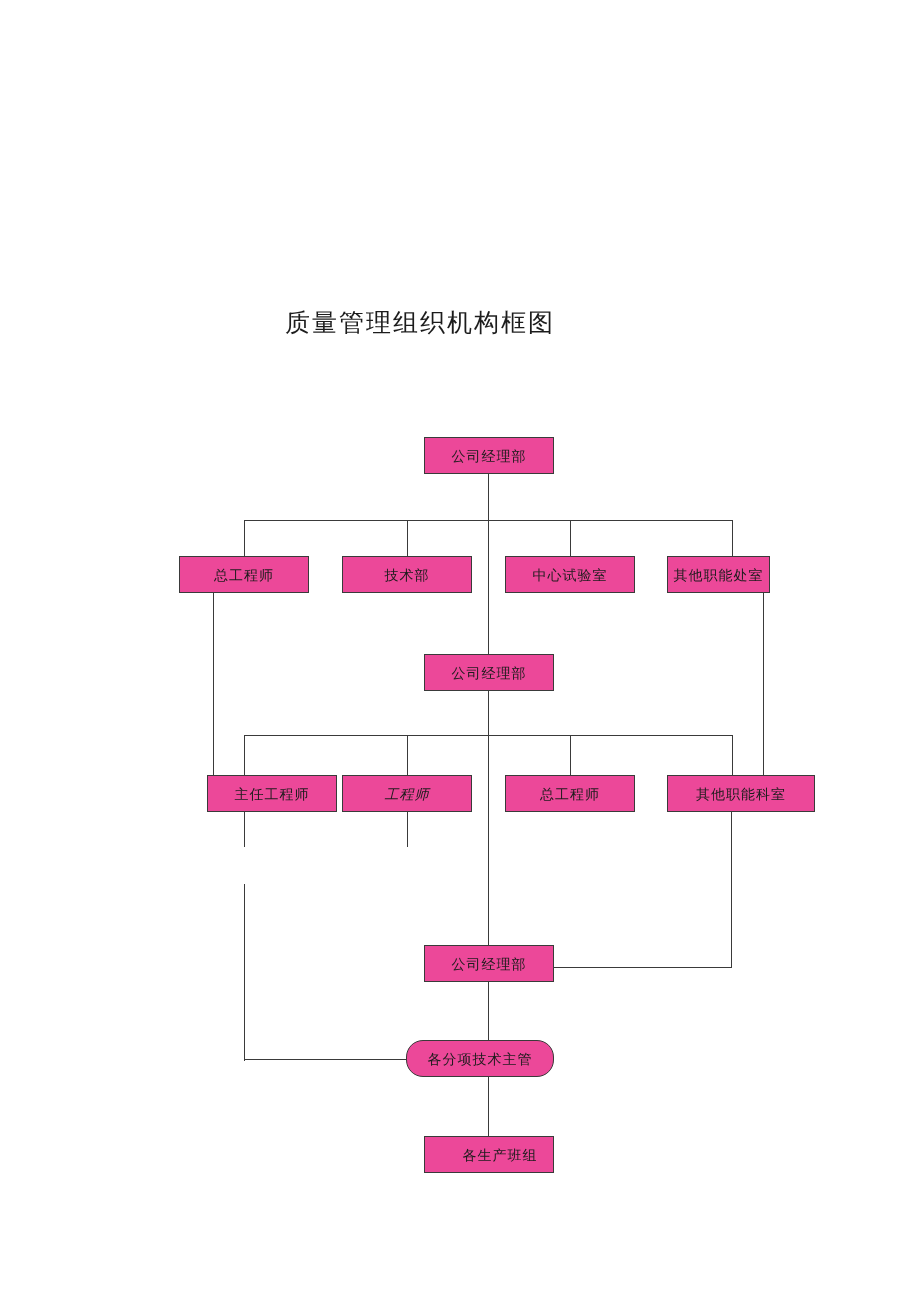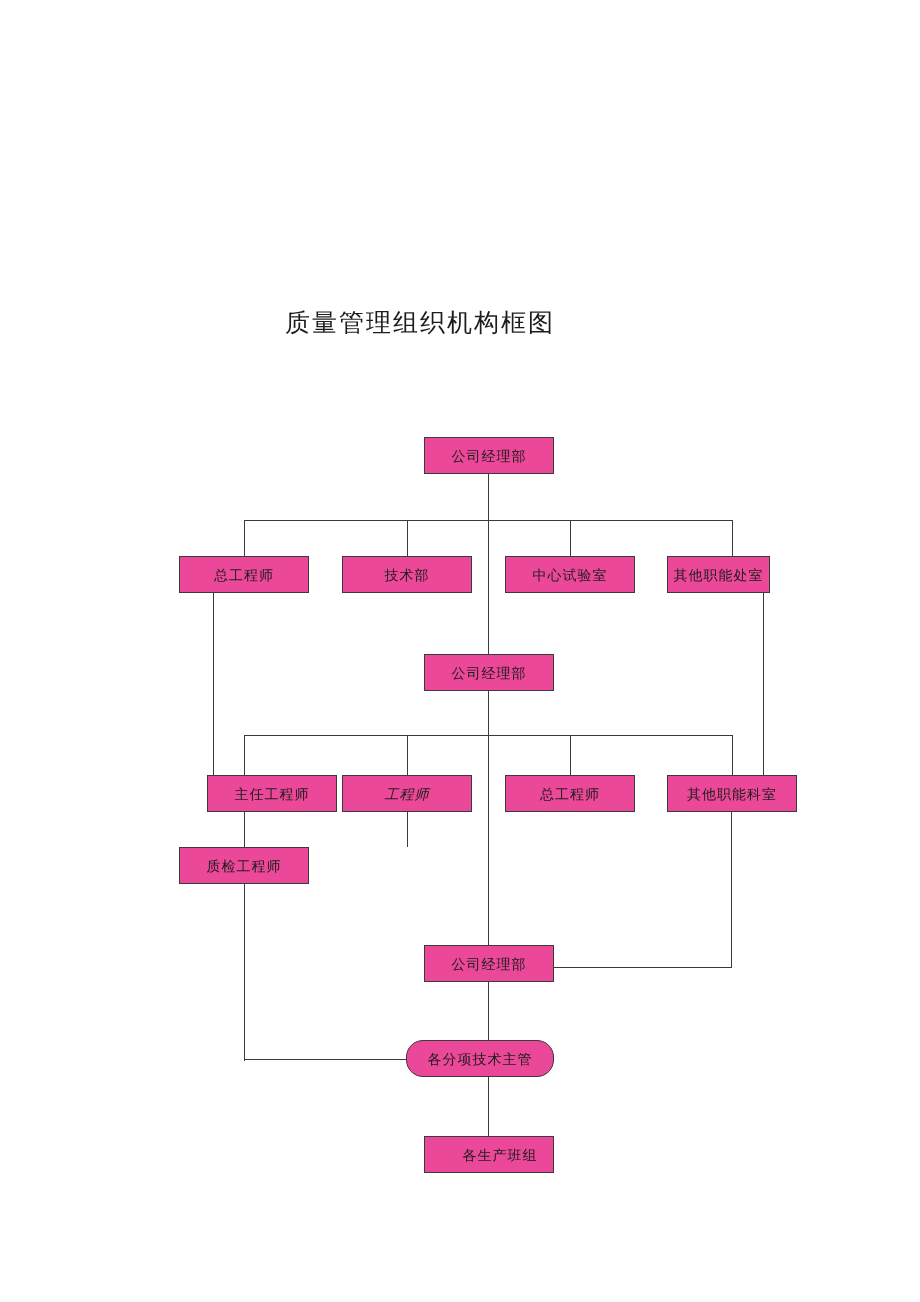--- a/index.html
+++ b/index.html
@@ -85,26 +85,25 @@
   <div class="edge h" style="left:244px; top:735px; width:489px;"></div>
 
   <div class="edge v" style="left:244px; top:735px; height:40px;"></div>
   <div class="edge v" style="left:407px; top:735px; height:40px;"></div>
   <div class="edge v" style="left:570px; top:735px; height:40px;"></div>
   <div class="edge v" style="left:732px; top:735px; height:40px;"></div>
 
   <div class="node" style="left:195px; top:775px; width:130px; height:37px;margin-left:12px;">主任工程师</div>
   <div class="node" style="left:342px; top:775px; width:130px; height:37px;font-style:italic;">工程师</div>
   <div class="node" style="left:505px; top:775px; width:130px; height:37px;">总工程师</div>
-  <div class="node" style="left:667px; top:775px; width:130px; height:37px;">其他职能科室</div>
+  <div class="node" style="left:667px; top:775px; width:148px; height:37px;">其他职能科室</div>
 
   <div class="edge v" style="left:244px; top:812px; height:35px;"></div>
   <div class="edge v" style="left:407px; top:812px; height:35px;"></div>
 
-  <div class="node" style="left:179px; top:847px; width:130px; height:37px;">质检工程师</div>
 
   <div class="edge v" style="left:731px; top:812px; height:156px;"></div>
   <div class="edge h" style="left:554px; top:967px; width:178px;"></div>
 
   <div class="node" style="left:424px; top:945px; width:130px; height:37px;">公司经理部</div>
 
   <div class="edge v" style="left:488px; top:982px; height:58px;"></div>
 
   <div class="edge v" style="left:244px; top:884px; height:177px;"></div>
   <div class="edge h" style="left:244px; top:1059px; width:181px;"></div>

